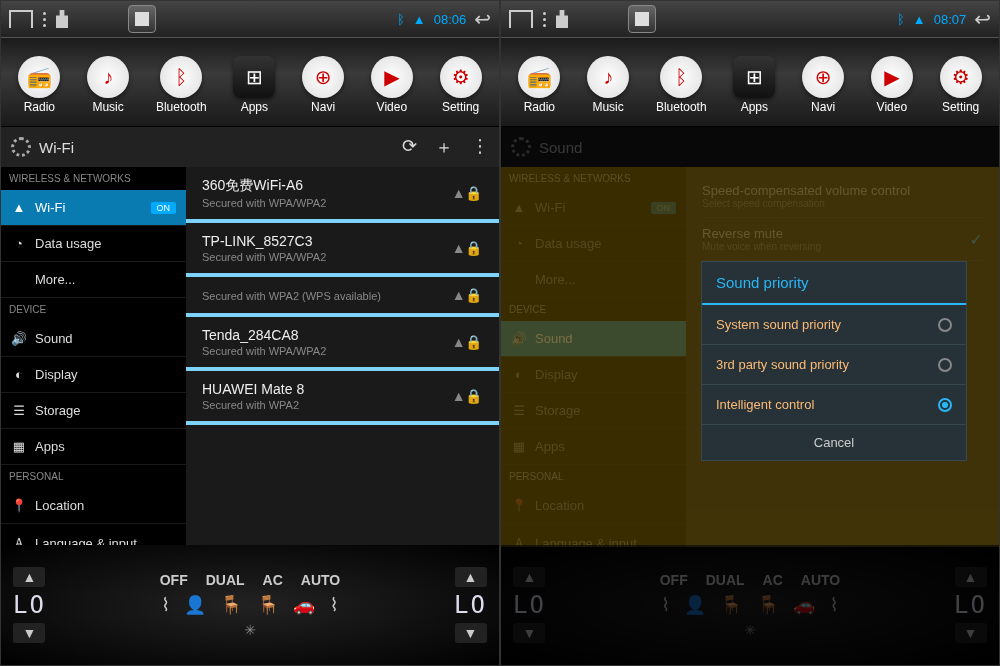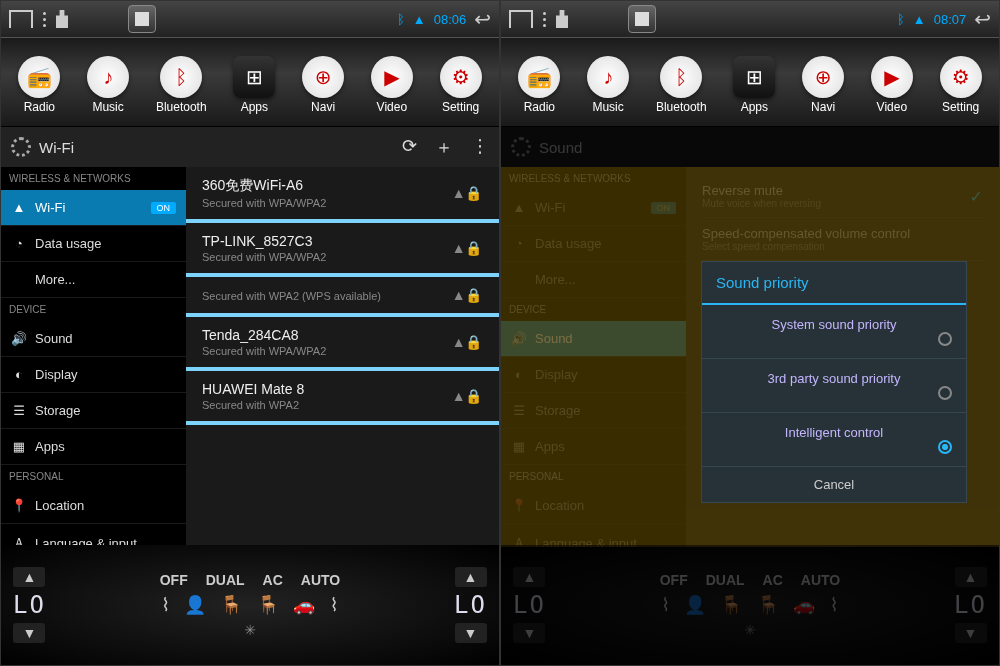--- a/index.html
+++ b/index.html
@@ -52,21 +52,21 @@
 .temp-ctrl { display:flex; flex-direction:column; align-items:center; gap:4px; }
 .arrow-btn { width:32px; height:20px; background:#222; color:#ccc; display:flex; align-items:center; justify-content:center; font-size:14px; border-radius:3px; cursor:pointer; }
 .temp-val { font-family:monospace; font-size:24px; color:#dde; letter-spacing:2px; }
 .clim-mid { flex:1; display:flex; flex-direction:column; align-items:center; gap:6px; }
 .clim-top { display:flex; gap:18px; color:#ccc; font-size:14px; font-weight:bold; }
 .clim-icons { display:flex; gap:14px; color:#ccc; font-size:18px; }
 .fan { color:#888; font-size:14px; }
 
 .dialog { position:absolute; left:200px; right:32px; top:260px; background:#263238; border:1px solid #37474f; z-index:10; }
 .dlg-title { color:#29b6f6; font-size:15px; padding:12px 14px; border-bottom:2px solid #29b6f6; }
-.dlg-opt { display:flex; align-items:center; padding:12px 14px; color:#c4b5fd; font-size:13px; border-bottom:1px solid #37474f; cursor:pointer;flex-direction:column; }
+.dlg-opt { display:flex; align-items:flex-end; padding:12px 14px; color:#fdba74; font-size:13px; border-bottom:1px solid #37474f; cursor:pointer; }
 .radio { margin-left:auto; width:14px; height:14px; border:2px solid #888; border-radius:50%; }
 .radio.sel { border-color:#29b6f6; background:radial-gradient(#29b6f6 40%,transparent 45%); }
 .dlg-cancel { text-align:center; padding:10px; color:#ccc; font-size:13px; cursor:pointer; }
 
 .dim-overlay { position:absolute; inset:0; background:rgba(0,0,0,0.5); z-index:5; }
 </style>
 </head>
 <body>
 
 <div class="screen">
@@ -345,30 +345,30 @@
         </div>
       <div class="sideitem dim">
           <span class="sicon">Ａ</span>
           <span>Language &amp; input</span>
         </div>
 
     </div>
     <div class="settings-right" style="opacity:0.5">
       <div class="setrow">
         <div>
+            <div class="t1">Speed-compensated volume control</div>
+            <div class="t2">Select speed compensation</div>
+          </div>
+      </div>
+      <div class="setrow">
+        <div>
             <div class="t1">Reverse mute</div>
             <div class="t2">Mute voice when reversing</div>
           </div>
         <span class="check">✓</span>
-      </div>
-      <div class="setrow">
-        <div>
-            <div class="t1">Speed-compensated volume control</div>
-            <div class="t2">Select speed compensation</div>
-          </div>
       </div>
     </div>
   </div>
 
   <div class="dialog">
     <div class="dlg-title">Sound priority</div>
     <div class="dlg-opt">
         <span>System sound priority</span>
         <span class="radio"></span>
       </div>

